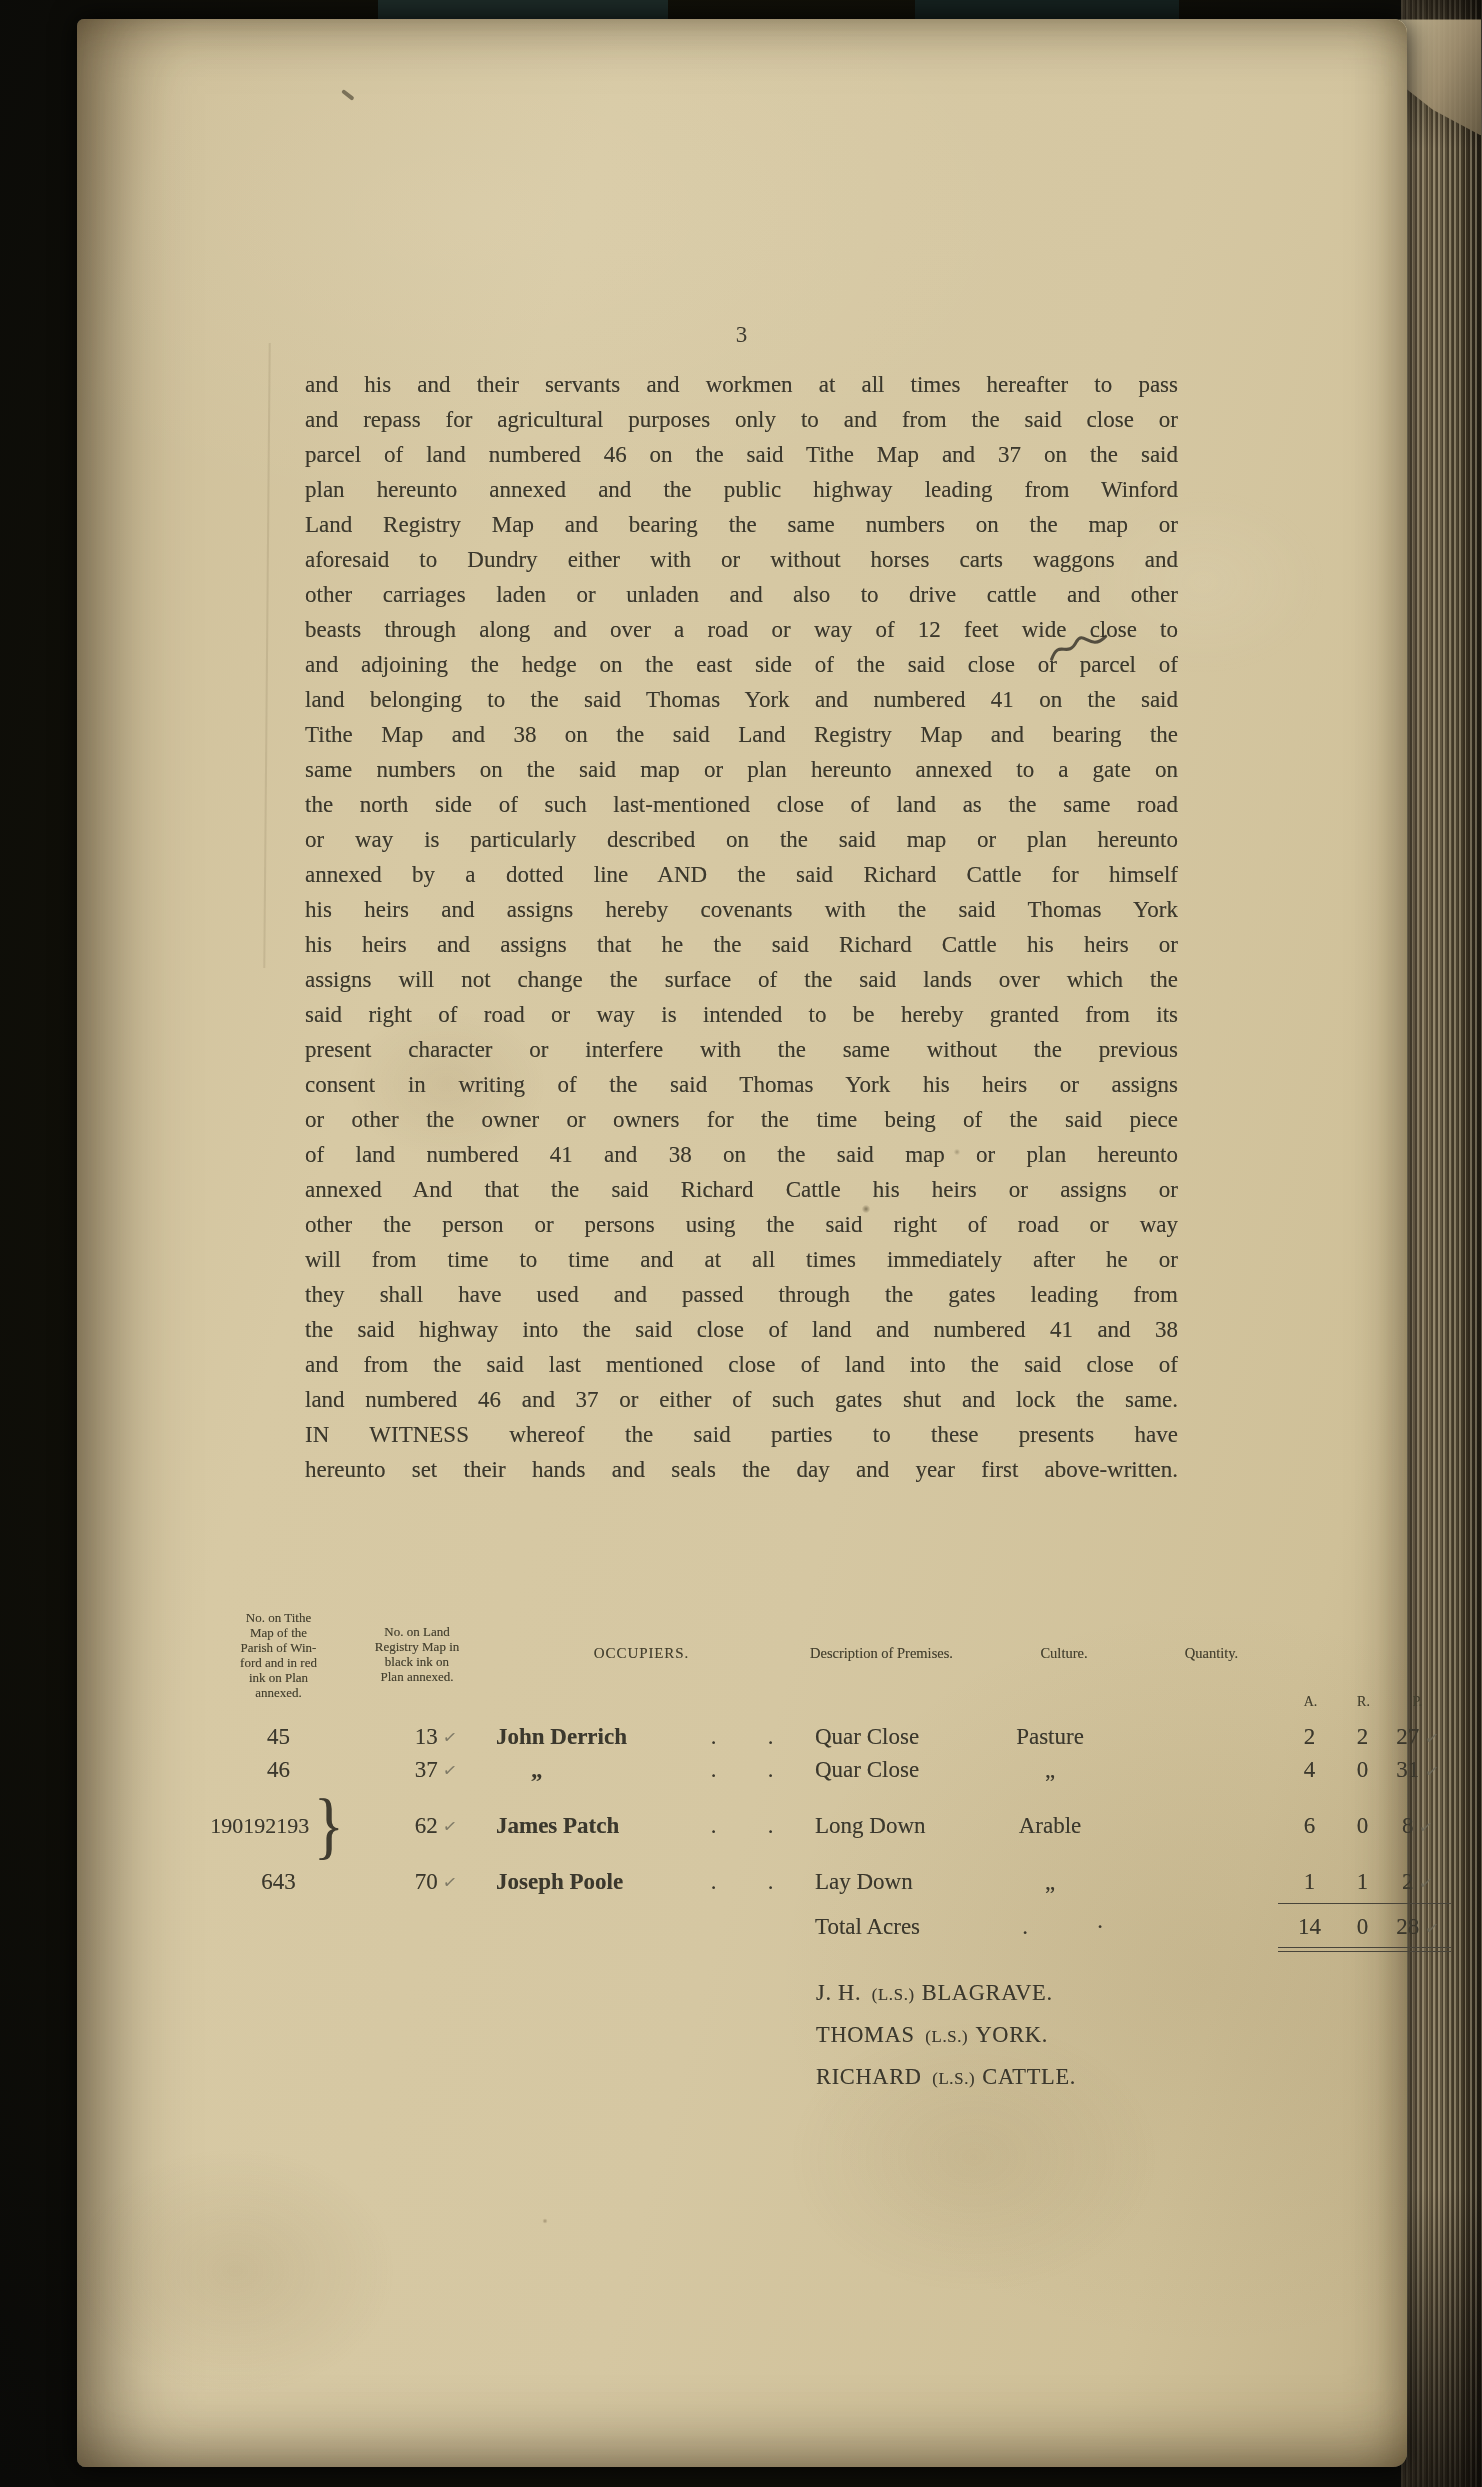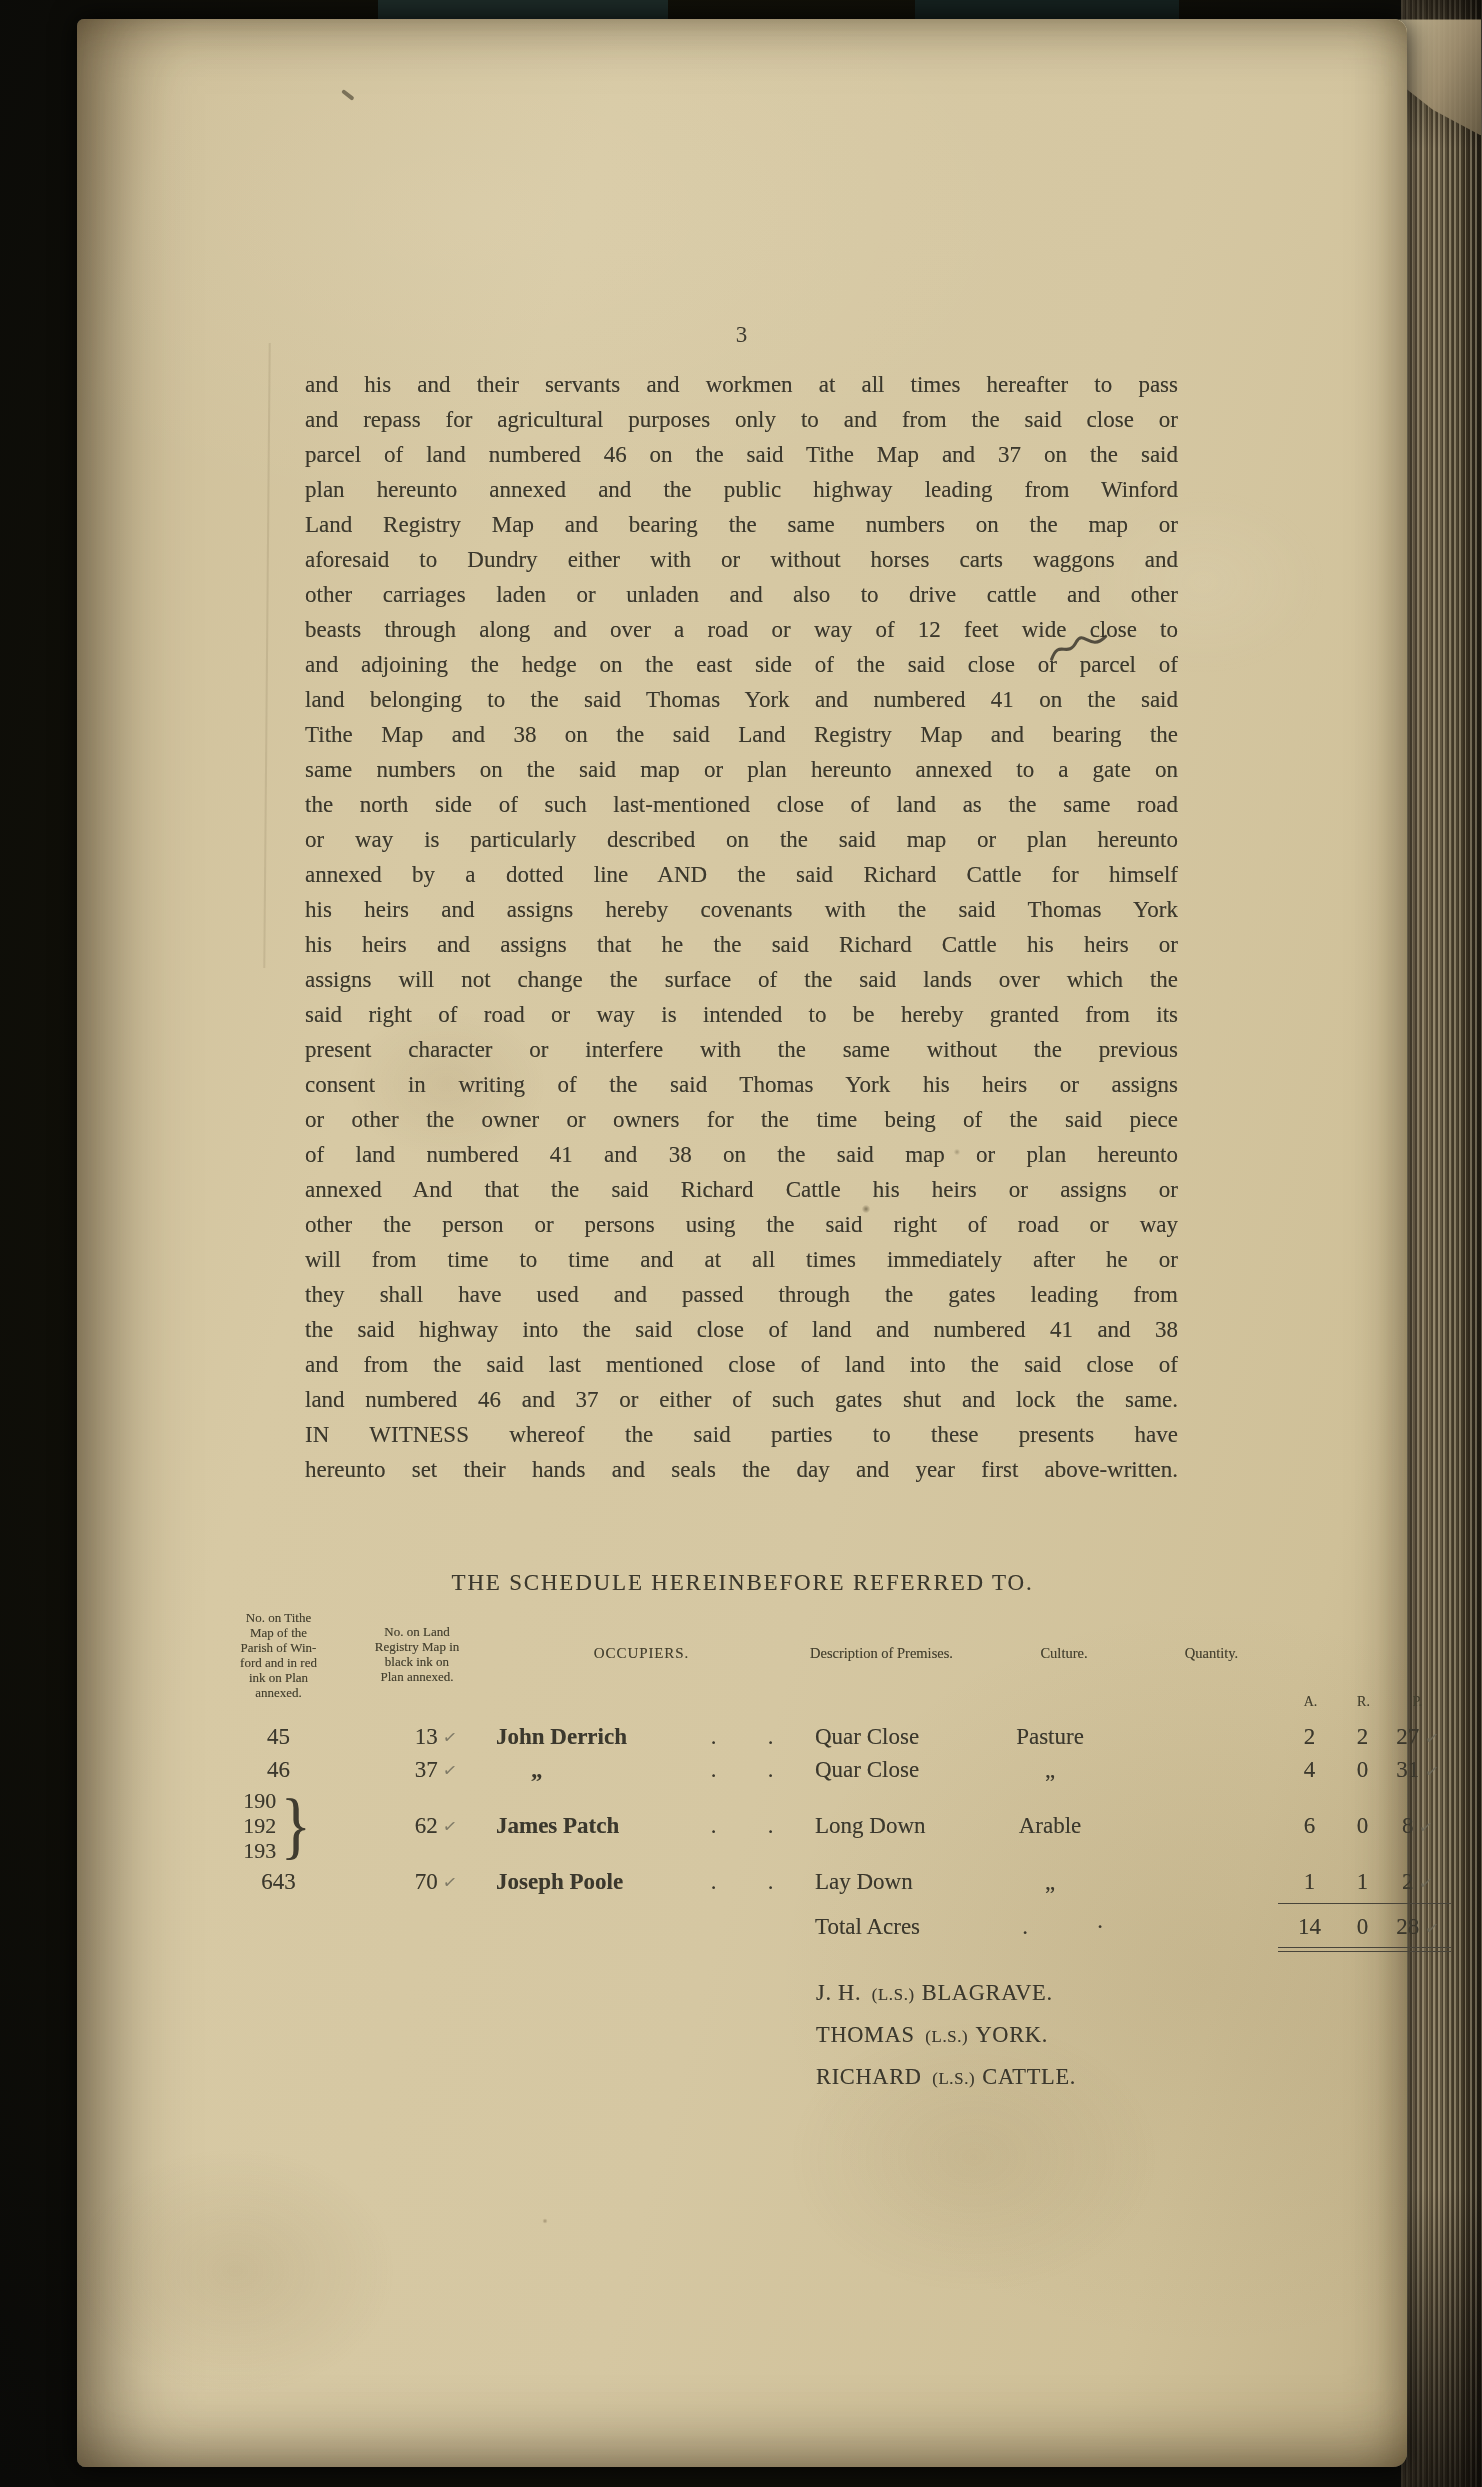--- a/index.html
+++ b/index.html
@@ -97,21 +97,21 @@
 
   .sched-rows{position:absolute;left:0;top:150px;width:1241px;}
   .srow{
     display:grid;
     grid-template-columns:145px 132px 202px 114px 189px 150px 145px 53px 53px 57px;
     align-items:center;height:33px;font-size:23px;
   }
   .srow.tall{height:79px;}
   .cell{overflow:visible;}
   .tithe-cell{text-align:center;display:flex;align-items:center;justify-content:center;}
-  .tstack{display:flex;flex-direction:column;align-items:flex-end;line-height:25px;font-size:22px;}
+  .tstack{display:flex;flex-direction:row;align-items:flex-end;line-height:25px;font-size:22px;}
   .brace{font-size:74px;font-weight:400;line-height:79px;transform:scaleX(.85);margin-left:1.8px;color:#403c30;}
   .reg-cell{display:flex;justify-content:flex-end;align-items:center;padding-right:26px;}
   .occ-cell{padding-left:13px;font-weight:bold;}
   .occ-cell.ditto{padding-left:48px;}
   .dots-cell{display:flex;justify-content:space-around;align-items:center;}
   .prem-cell{padding-left:16px;}
   .cult-cell{text-align:center;padding-right:26px;}
   .qty{text-align:center;}
   .p-cell{display:flex;justify-content:center;align-items:baseline;}
   .tick{
@@ -182,21 +182,20 @@
         <div class="line">land numbered 46 and 37 or either of such gates shut and lock the same.</div>
         <div class="line">IN WITNESS whereof the said parties to these presents have</div>
         <div class="line">hereunto set their hands and seals the day and year first above-written.</div>
       </div>
 
     <svg class="ink-mark" width="62" height="39" viewBox="0 0 70 44">
       <path d="M3,32 C11,8 21,32 31,12 C39,-2 47,24 64,6" fill="none" stroke="#2f2c24" stroke-width="3.5" stroke-linecap="round"></path>
     </svg>
 
     <div class="schedule">
-      <div class="schedule-title">THE SCHEDULE HEREINBEFORE REFERRED TO.</div>
 
       <div class="sched-header">
         <div class="hc tithe-h">No. on Tithe
 Map of the
 Parish of Win-
 ford and in red
 ink on Plan
 annexed.</div>
         <div class="hc registry-h">No. on Land
 Registry Map in

